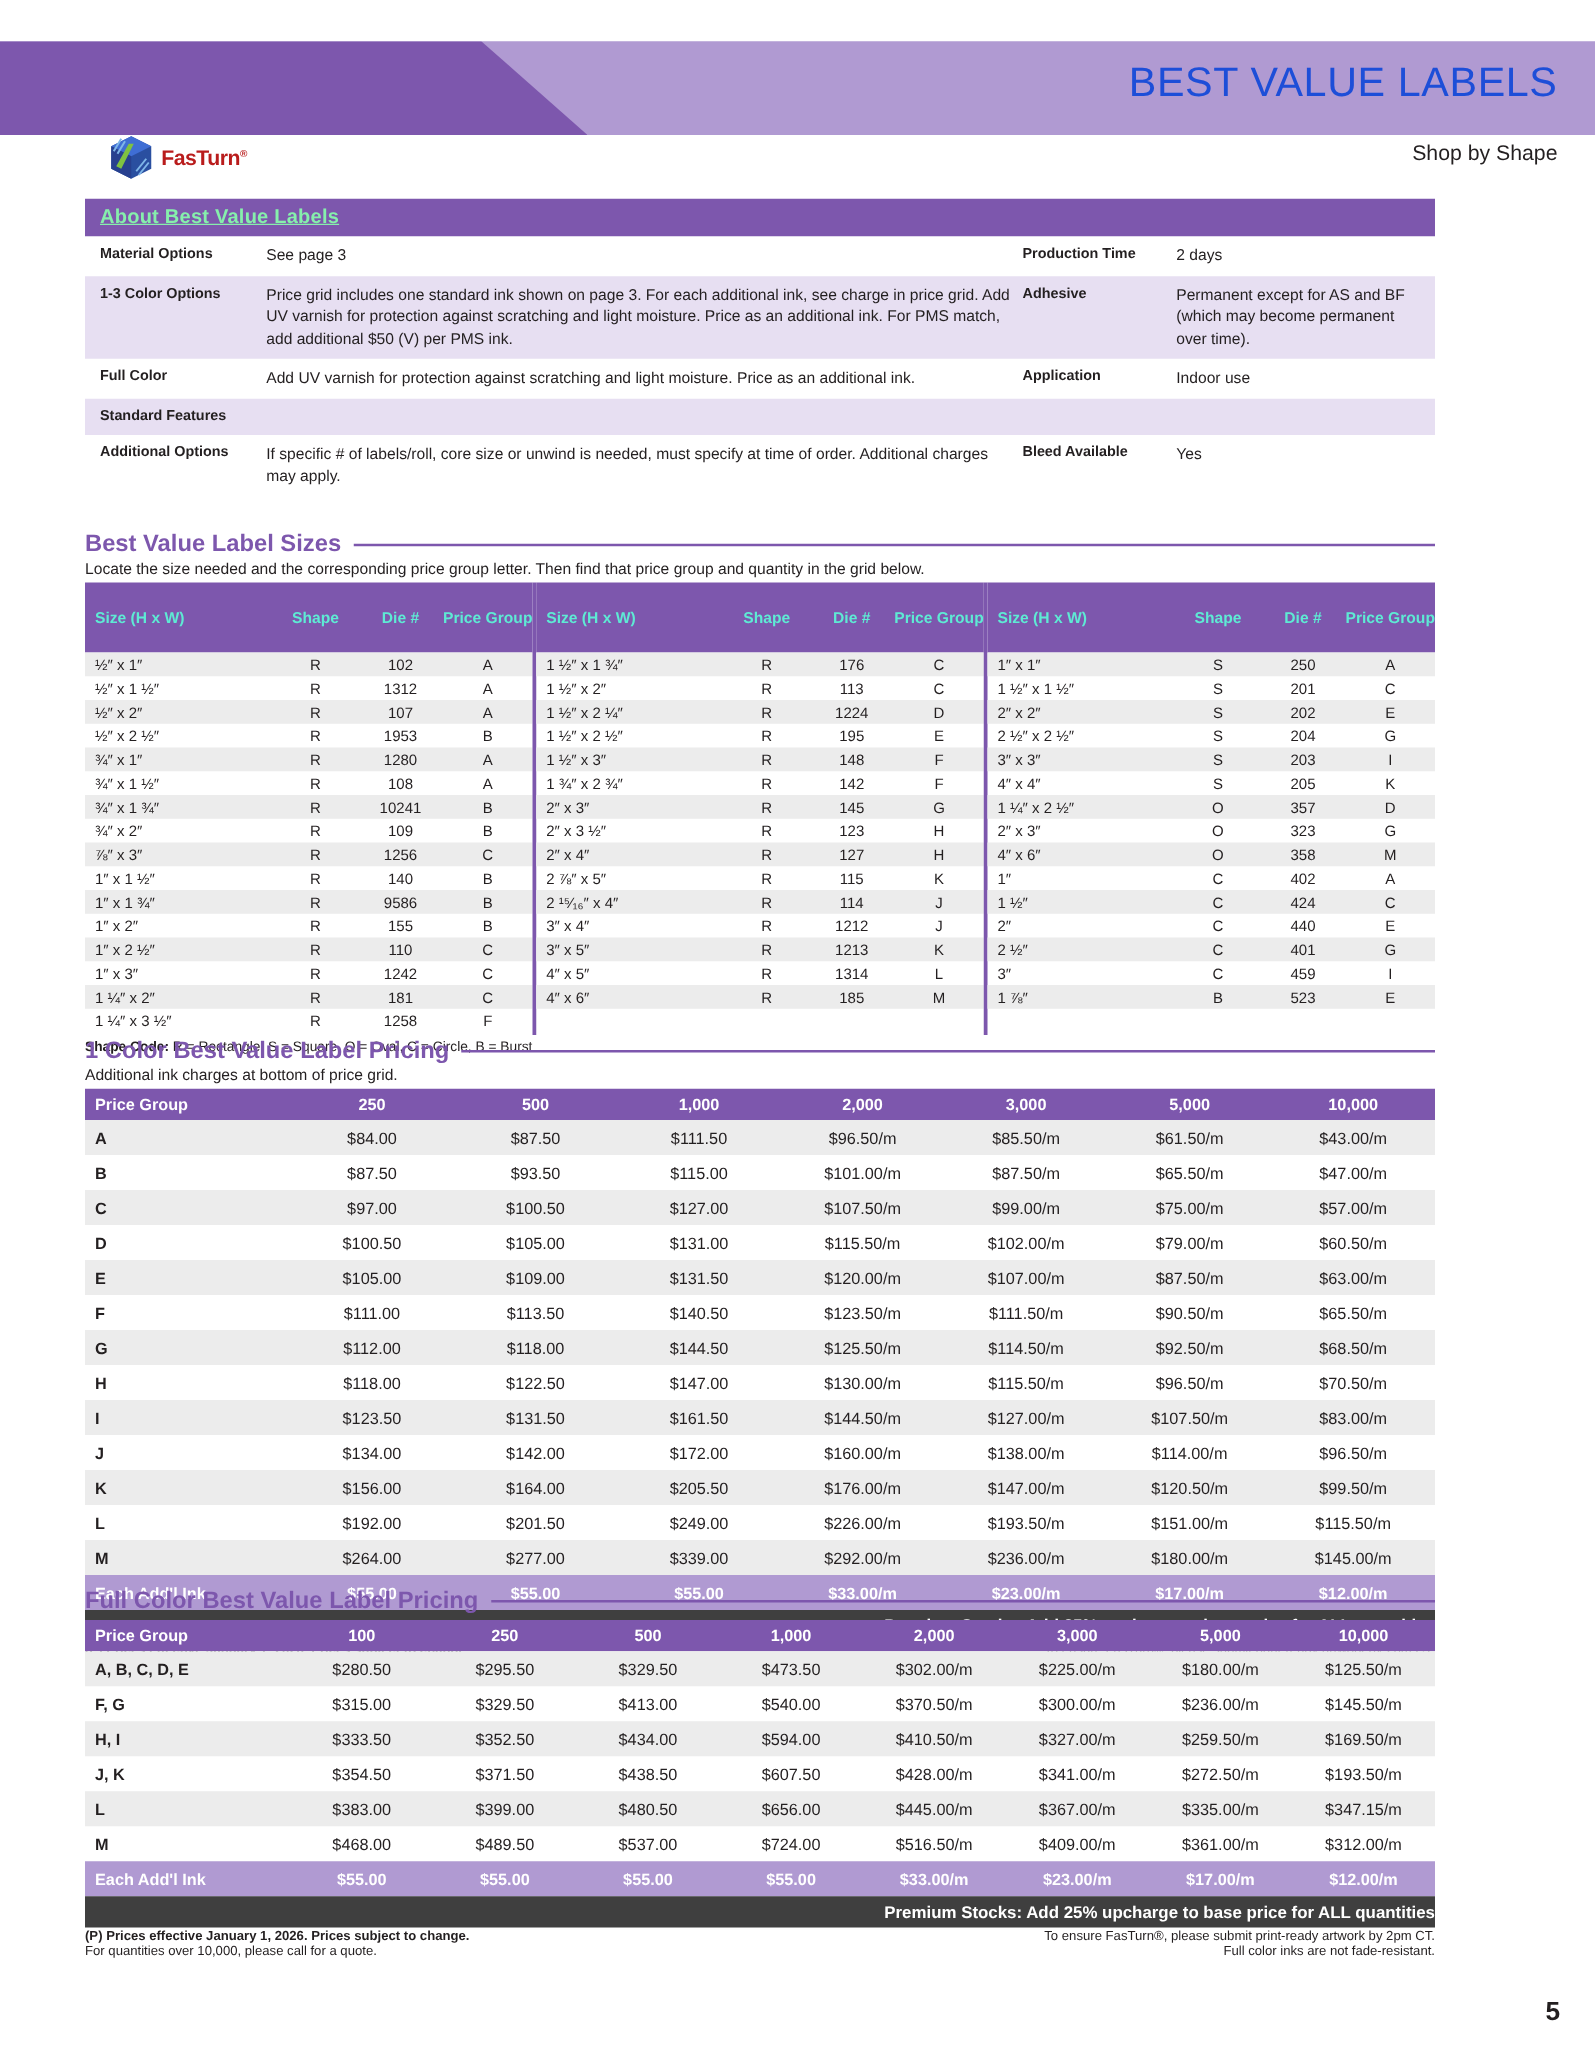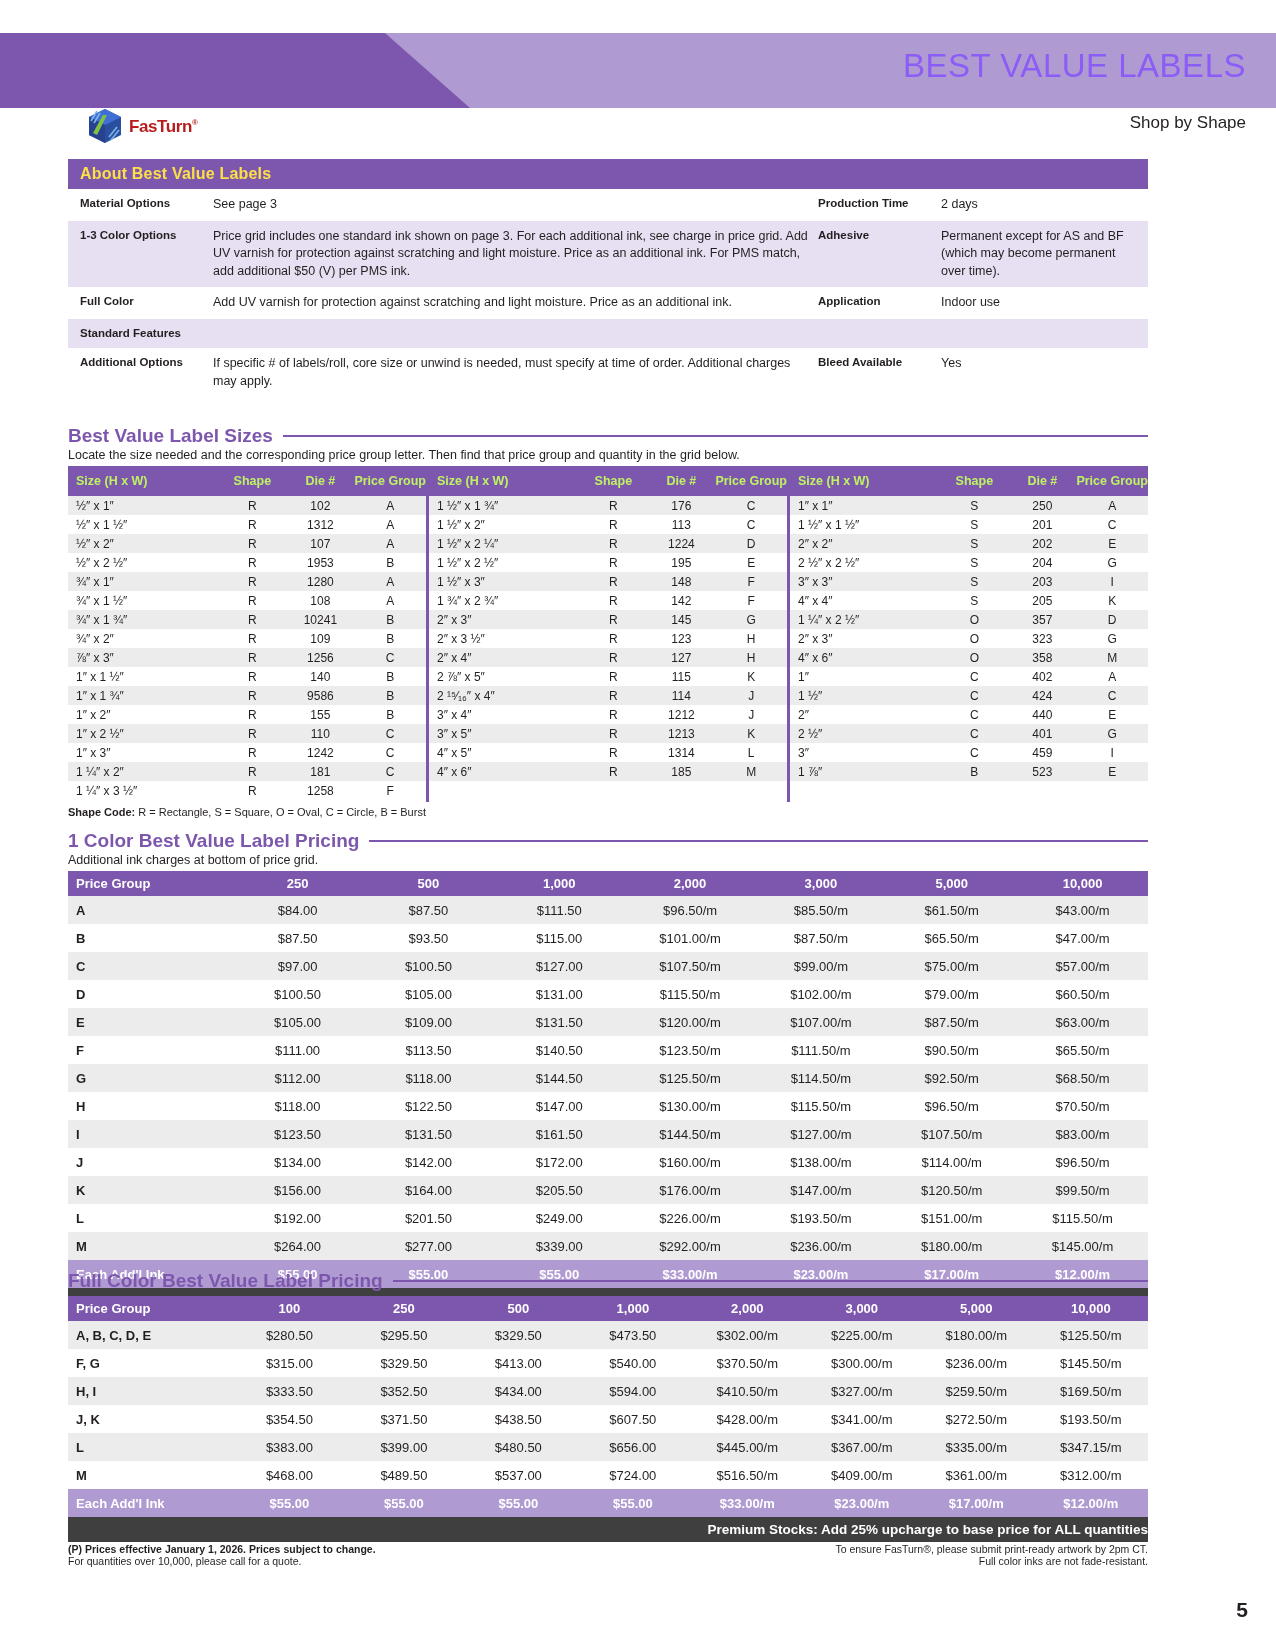--- a/index.html
+++ b/index.html
@@ -11,54 +11,54 @@
     color:#231f20;
     position:relative;
     overflow:hidden;
   }
 
   
   .banner { position:absolute; left:0; top:33px; width:1276px; height:75px; }
   .banner-light { position:absolute; left:0; top:0; width:1276px; height:75px; background:#b09ad2; }
   .banner-dark  { position:absolute; left:0; top:0; width:470px; height:75px; background:#7d57ad;
                   clip-path: polygon(0 0, 385px 0, 470px 75px, 0 75px); }
-  .banner-title { position:absolute; right:30px; top:14px; font-size:33px; color:#8b5cf6;
+  .banner-title { position:absolute; right:30px; top:14px; font-size:33px; color:#1d4ed8;
                   letter-spacing:0.5px; font-weight:400; }
 
   
   .logo-wrap { position:absolute; left:85px; top:107px; width:150px; height:38px; }
   .logo-mark { position:absolute; left:0; top:0; width:40px; height:38px; }
   .logo-text { position:absolute; left:44px; top:10px; font-size:17px; font-weight:bold; color:#b91c1c; letter-spacing:-0.4px; }
   .logo-reg  { font-size:8px; vertical-align:super; }
   .shop-shape { position:absolute; right:30px; top:113px; font-size:17px; color:#231f20; }
 
   
   .about { position:absolute; left:68px; top:159px; width:1080px; }
-  .about-head { background:#7d57ad; color:#fde047; font-size:16px; font-weight:bold;
-                padding:6px 12px; letter-spacing:0.2px; }
+  .about-head { background:#7d57ad; color:#86efac; font-size:16px; font-weight:bold;
+                padding:6px 12px; letter-spacing:0.2px;text-decoration:underline; }
   .about-row { display:flex; width:100%; }
   .about-row.alt { background:#e7dff2; }
   .ab-l { width:137px; flex:0 0 137px; padding:7px 0 7px 12px; font-size:11.5px; font-weight:bold; line-height:1.35; }
   .ab-lv { width:613px; flex:0 0 613px; padding:7px 10px 7px 8px; font-size:12.5px; line-height:1.4; }
   .ab-r { width:123px; flex:0 0 123px; padding:7px 0 7px 0px; font-size:11.5px; font-weight:bold; line-height:1.35; }
   .ab-rv { flex:1 1 auto; padding:7px 6px 7px 0px; font-size:12.5px; line-height:1.4; }
 
   
   .sec-title-wrap { display:flex; align-items:center; gap:10px; }
   .sec-title { color:#7d57ad; font-size:19px; font-weight:bold; white-space:nowrap; }
   .sec-rule { flex:1 1 auto; height:2px; background:#7d57ad; }
   .sec-sub { font-size:12.5px; color:#231f20; margin-top:1px; }
 
   
   .sizes { position:absolute; left:68px; top:425px; width:1080px; }
   .sizes-grid { display:flex; margin-top:4px; }
   .szcol { flex:1 1 0; }
   .szcol + .szcol { border-left:3px solid #7d57ad; }
-  .sz-head { display:flex; background:#7d57ad; color:#bef264; font-size:12.5px; font-weight:bold;
-             padding:8px 0;align-items:center; }
+  .sz-head { display:flex; background:#7d57ad; color:#5eead4; font-size:12.5px; font-weight:bold;
+             padding:21px 0;align-items:center; }
   .sz-row { display:flex; font-size:12px; padding:2.5px 0; }
   .sz-row.alt { background:#ececec; }
   .sz-row.blank { height:20.6px; }
   .c-size  { flex:0 0 42%; padding-left:8px; }
   .c-shape { flex:0 0 19%; text-align:center; }
   .c-die   { flex:0 0 19%; text-align:center; }
   .c-grp   { flex:0 0 20%; text-align:center; }
   .shape-code { font-size:11px; margin-top:4px; }
   .shape-code b { font-weight:bold; }
 

